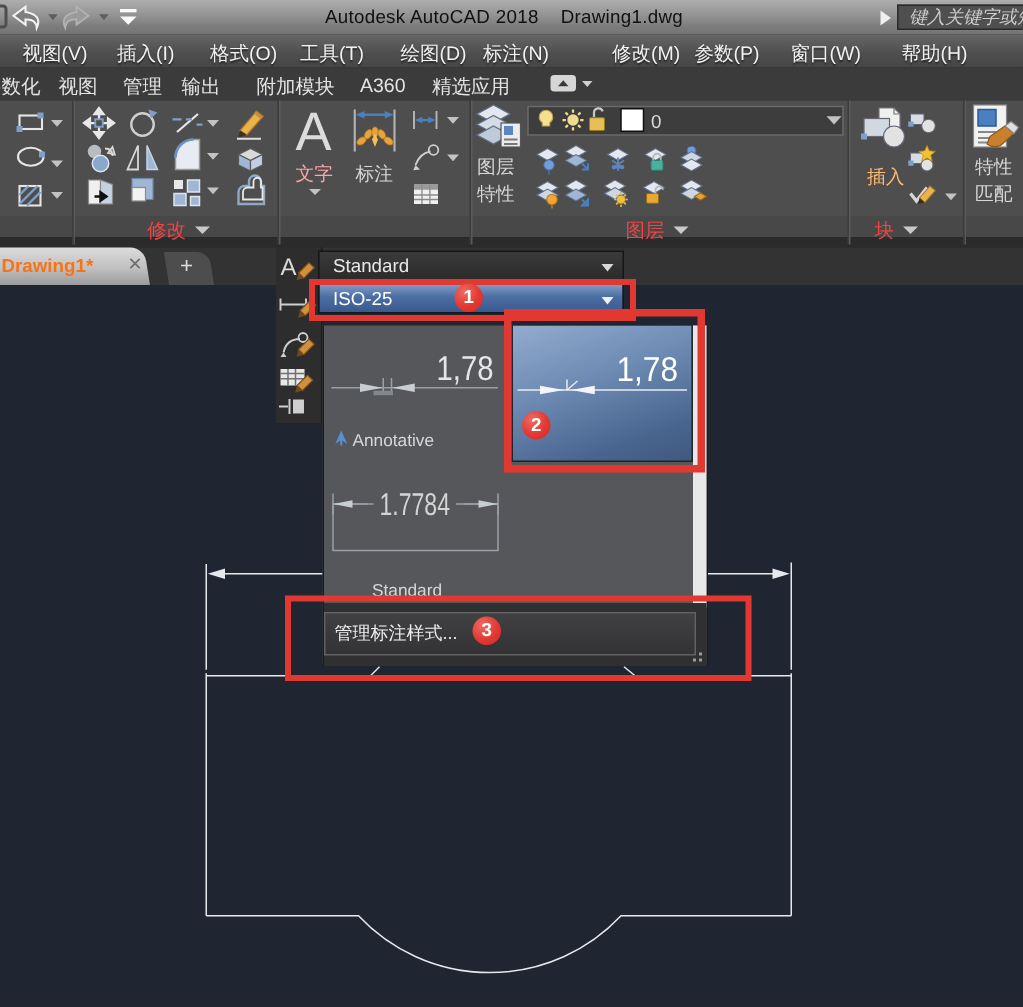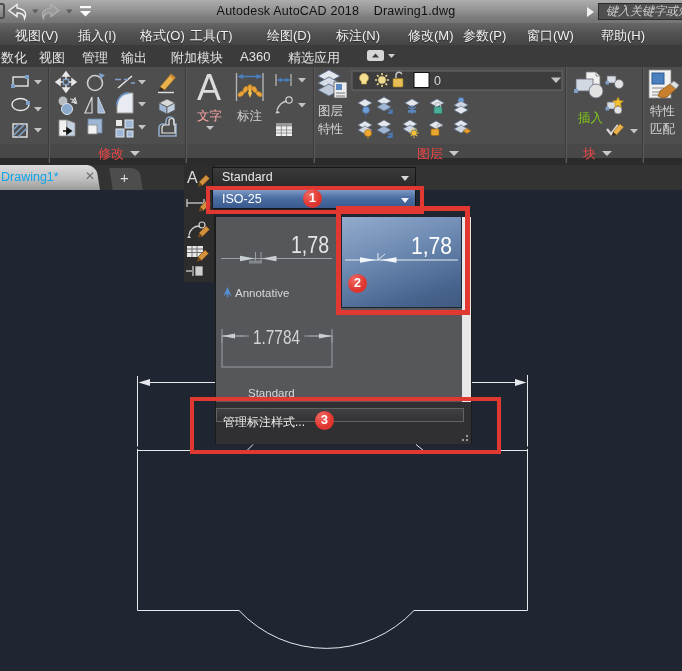--- a/index.html
+++ b/index.html
@@ -40,21 +40,21 @@
   .plabel .dn { display:inline-block; width:0; height:0; border-left:5px solid transparent;
     border-right:5px solid transparent; border-top:5px solid #c9c9c9; vertical-align:2px; margin-left:6px; }
   .ddn { position:absolute; width:0; height:0; border-left:4px solid transparent;
     border-right:4px solid transparent; border-top:4px solid #c3c3c3; }
 
   
   #filetabs { left:0; top:165px; width:682px; height:25px; background:#333333; }
   #ftab { position:absolute; left:-14px; top:165px; width:112px; height:25px;
     background:linear-gradient(#dcdcdc, #c0c0c0 55%, #9b9b9b);
     border-radius:0 9px 0 0; transform:skewX(9deg); }
-  #ftabtxt { position:absolute; left:1px; top:170px; font-size:12.5px; color:#0ea5e9; }
+  #ftabtxt { position:absolute; left:1px; top:170px; font-size:12.5px; color:#f97316;font-weight:bold; }
   #ftabx { position:absolute; left:85px; top:169px; font-size:12px; color:#6e6e6e; }
   #plustab { position:absolute; left:111px; top:168px; width:30px; height:22px;
     background:#4d4d4d; border-radius:0 8px 0 0; transform:skewX(9deg); }
   #plustxt { position:absolute; left:120px; top:169px; font-size:15px; color:#dcdcdc; }
 
   
   #canvas { left:0; top:190px; width:682px; height:481px; background:#202631; }
 
   
   #strip { left:184px; top:165px; width:31px; height:117px; background:#2d2d2d;
@@ -66,21 +66,21 @@
   .carrow { position:absolute; right:6px; top:8px; width:0; height:0;
     border-left:4.5px solid transparent; border-right:4.5px solid transparent;
     border-top:5px solid #d8d8d8; }
   #gallery { left:215px; top:217px; width:257px; height:227px; background:#55575a;
     border:1px solid #1c1c1c; border-top:none; }
   #gscroll { left:462px; top:217px; width:9px; height:188px; background:#e8e8e8; }
   #gitem2 { left:341px; top:216px; width:121px; height:92px;
     background:linear-gradient(160deg,#93abce,#6e8bb3 40%,#47658f 80%,#41597f);
     border:1px solid #20242c; }
   #gbottom { left:216px; top:402px; width:255px; height:42px; background:#303032; }
-  #gbtn { left:216px; top:408px; width:248px; height:14px;
+  #gbtn { left:216px; top:408px; width:248px; height:29px;
     background:linear-gradient(#414143,#333335); border:1px solid #636363;
     font-size:12px; color:#ededed; line-height:27px; padding-left:6px; }
 
   
   .redbox { position:absolute; border:4px solid #e23832; }
   .redcirc { position:absolute; width:19px; height:19px; border-radius:50%;
     background:radial-gradient(circle at 35% 30%, #ef6a64, #e23832 55%, #cf2d28);
     color:#fff; font-size:12.5px; font-weight:bold; text-align:center; line-height:19px; }
 </style>
 </head>
@@ -97,23 +97,23 @@
   <path d="M51 4.5 L59 10.5 L51 16.5 L51 13 Q44 12.5 43.5 18.5 Q39.5 10 51 8 Z" fill="#9a9a9a" stroke="#b2b2b2" stroke-width="1.2"></path>
   <path d="M66 9.5 h6.5 l-3.25 4 z" fill="#5e5e5e"></path>
   <rect x="80" y="6" width="11" height="2.2" fill="#fafafa"></rect>
   <path d="M80 11 h11 l-5.5 5.5 z" fill="#fafafa"></path>
 </svg>
 
 <div class="abs" id="menubar">
   <span style="left:15px">视图(V)</span>
   <span style="left:78px">插入(I)</span>
   <span style="left:140px">格式(O)</span>
-  <span style="left:190px">工具(T)</span>
+  <span style="left:200px">工具(T)</span>
   <span style="left:267px">绘图(D)</span>
-  <span style="left:336px">标注(N)</span>
+  <span style="left:322px">标注(N)</span>
   <span style="left:408px">修改(M)</span>
   <span style="left:463px">参数(P)</span>
   <span style="left:527px">窗口(W)</span>
   <span style="left:601px">帮助(H)</span>
 </div>
 
 <div class="abs" id="tabrow">
   <span style="left:-12px">参数化</span>
   <span style="left:39px">视图</span>
   <span style="left:82px">管理</span>
@@ -319,21 +319,21 @@
 
   <rect x="649" y="3" width="22" height="28" fill="#f2f2f2" stroke="#888" stroke-width="0.8"></rect>
   <rect x="652" y="6" width="12" height="11" fill="#4a7fc0" stroke="#2e5a90" stroke-width="1"></rect>
   <path d="M652 21 h12 M652 25 h12 M652 28 h8" stroke="#888" stroke-width="1.2"></path>
   <path d="M660 24 l10 -7 l6 5 l-9 8 q-5 2 -9 -1 Z" fill="#c87f2e" stroke="#8a5a1a" stroke-width="0.8"></path>
   <path d="M670 17 l4 -3 l5 4 l-3 4 Z" fill="#e0e0e0" stroke="#8a8a8a" stroke-width="0.8"></path>
 </svg>
 <div class="abs" style="left:197px; top:108px; color:#fca5a5; font-size:12.5px;">文字</div>
 <div class="abs" style="left:237px; top:108px; color:#d6d6d6; font-size:12.5px;">标注</div>
 <div class="abs" style="left:318px; top:102px; color:#d6d6d6; font-size:12.5px; line-height:18px;">图层<br>特性</div>
-<div class="abs" style="left:578px; top:110px; color:#84cc16; font-size:12.5px;">插入</div>
+<div class="abs" style="left:578px; top:110px; color:#fdba74; font-size:12.5px;">插入</div>
 <div class="abs" style="left:650px; top:102px; color:#d6d6d6; font-size:12.5px; line-height:18px;">特性<br>匹配</div>
 <div class="abs ddn" style="left:206px; top:126px;"></div>
 
 <div class="abs" id="filetabs"></div>
 <div class="abs" id="ftab"></div>
 <div class="abs" id="ftabtxt">Drawing1*</div>
 <div class="abs" id="ftabx">✕</div>
 <div class="abs" id="plustab"></div>
 <div class="abs" id="plustxt">+</div>
 

